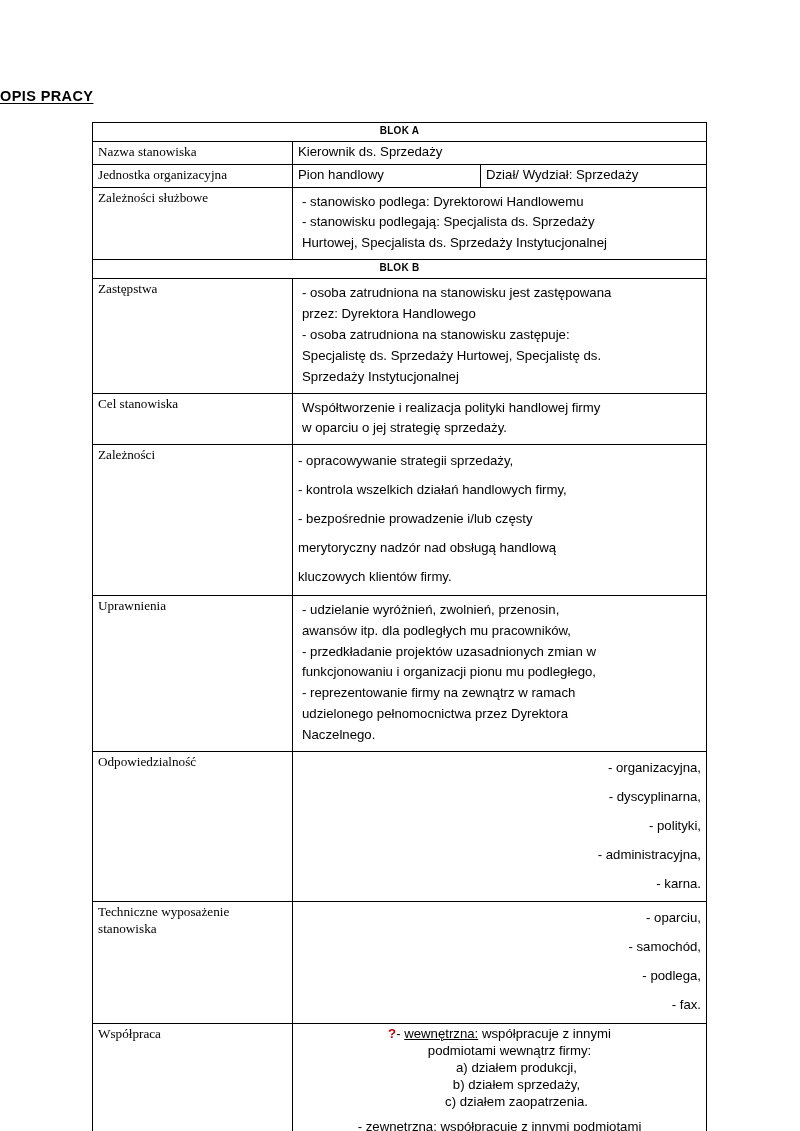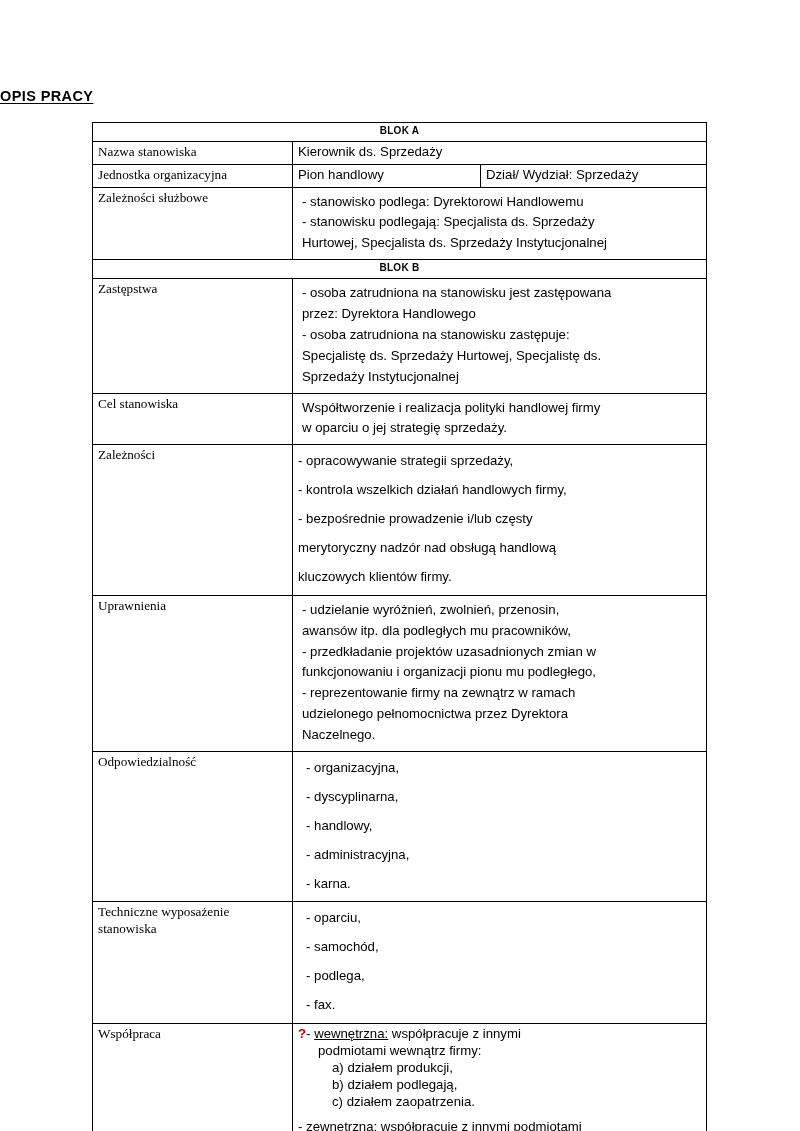--- a/index.html
+++ b/index.html
@@ -103,24 +103,24 @@
   }
 
   
   .lines-tight p { margin: 4px; }
 
   
   .lines-loose p {
     margin: 0;
     padding: 6px 0 6px 0;
   }
-  .lines-loose.indent p { padding-left: 8px; }
-
-  
-  .coop p { margin: 0; }
+  .lines-loose.indent p { padding-left: 8px; text-align: right; }
+
+  
+  .coop p { margin: 0; text-align: center; }
   .coop .hang {
     padding-left: 20px;
     text-indent: -20px;
   }
   .coop .sub {
     padding-left: 34px;
   }
   .coop .cont {
     padding-left: 20px;
   }
@@ -220,21 +220,21 @@
           <p>udzielonego pełnomocnictwa przez Dyrektora</p>
           <p>Naczelnego.</p>
         </td>
       </tr>
 
       <tr>
         <td class="label-cell">Odpowiedzialność</td>
         <td class="value-cell lines-loose indent">
           <p>- organizacyjna,</p>
           <p>- dyscyplinarna,</p>
-          <p>- handlowy,</p>
+          <p>- polityki,</p>
           <p>- administracyjna,</p>
           <p>- karna.</p>
         </td>
       </tr>
 
       <tr>
         <td class="label-cell">Techniczne wyposażenie stanowiska</td>
         <td class="value-cell lines-loose indent">
           <p>- oparciu,</p>
           <p>- samochód,</p>
@@ -245,21 +245,21 @@
 
       <tr>
         <td class="label-cell">Współpraca</td>
         <td class="value-cell coop">
 
           <p class="hang"><span class="q-mark">?</span><span>-</span><span>&nbsp;</span><span class="uline">wewnętrzna:</span><span> współpracuje z innymi</span></p>
 
           <p class="cont">podmiotami wewnątrz firmy:</p>
 
           <p class="sub">a) działem produkcji,</p>
-          <p class="sub">b) działem podlegają,</p>
+          <p class="sub">b) działem sprzedaży,</p>
           <p class="sub">c) działem zaopatrzenia.</p>
 
           <p class="gap"></p>
 
           <p><span>-</span><span>&nbsp;</span><span class="uline">zewnętrzna:</span><span> współpracuje z innymi podmiotami</span></p>
 
           <p>na   zewnątrz firmy:</p>
         </td>
       </tr>
 

